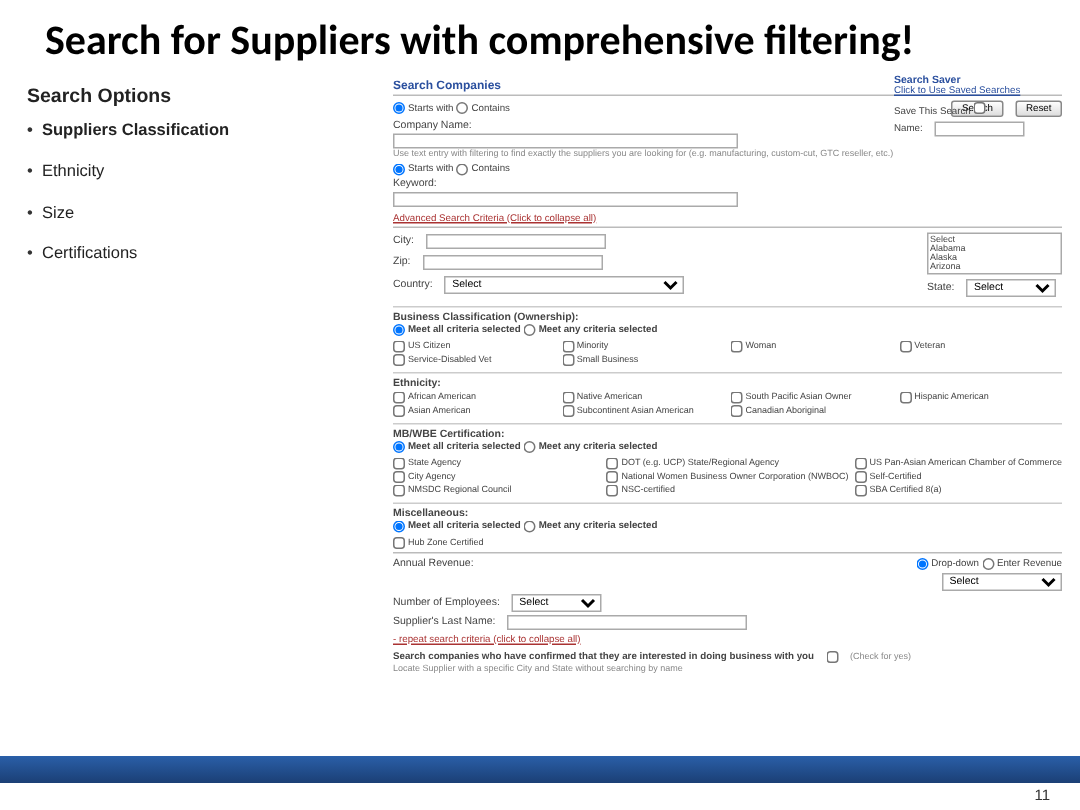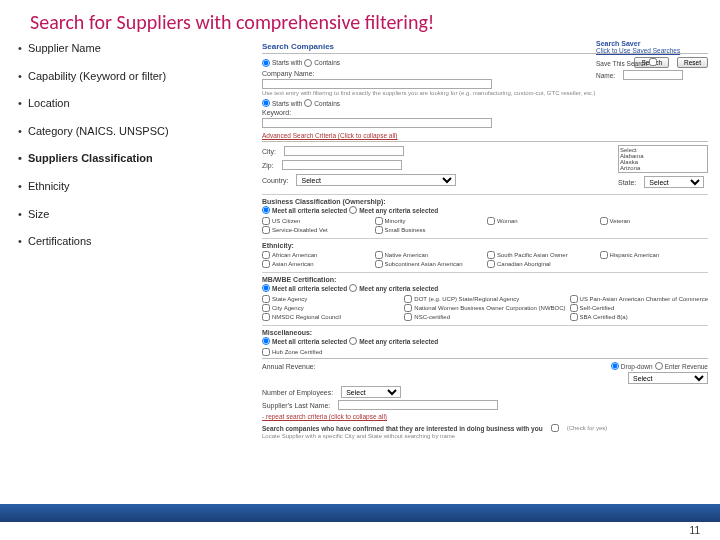--- a/index.html
+++ b/index.html
@@ -5,23 +5,23 @@
   * { box-sizing: border-box; margin: 0; padding: 0; }
   body {
     width: 720px; height: 540px;
     font-family: Arial, Helvetica, sans-serif;
     background: #fff;
     position: relative;
     overflow: hidden;
   }
   
   .slide-title {
-    font-size: 20px;
-    font-weight: 400;
-    color: #be185d;
+    font-size: 28px;
+    font-weight: 700;
+    color: #000000;
     padding: 10px 0 6px 30px;
     line-height: 1.2;
     font-family: "Calibri", Arial, sans-serif;
   }
   
   .content {
     display: flex;
     padding: 0 8px 0 18px;
   }
   
@@ -164,26 +164,21 @@
   }
 </style>
 </head>
 <body>
 
 <div class="slide-title">Search for Suppliers with comprehensive filtering!</div>
 
 <div class="content">
 
   <div class="left">
-    <ul>
-      <li>Supplier Name</li>
-      <li>Capability (Keyword or filter)</li>
-      <li>Location</li>
-      <li>Category (NAICS. UNSPSC)</li>
-    </ul>
+    <h3>Search Options</h3>
     <ul style="margin-top:4px;">
       <li class="strong">Suppliers Classification</li>
       <li>Ethnicity</li>
       <li>Size</li>
       <li>Certifications</li>
     </ul>
   </div>
 
   <div class="right">
     <div class="form">

